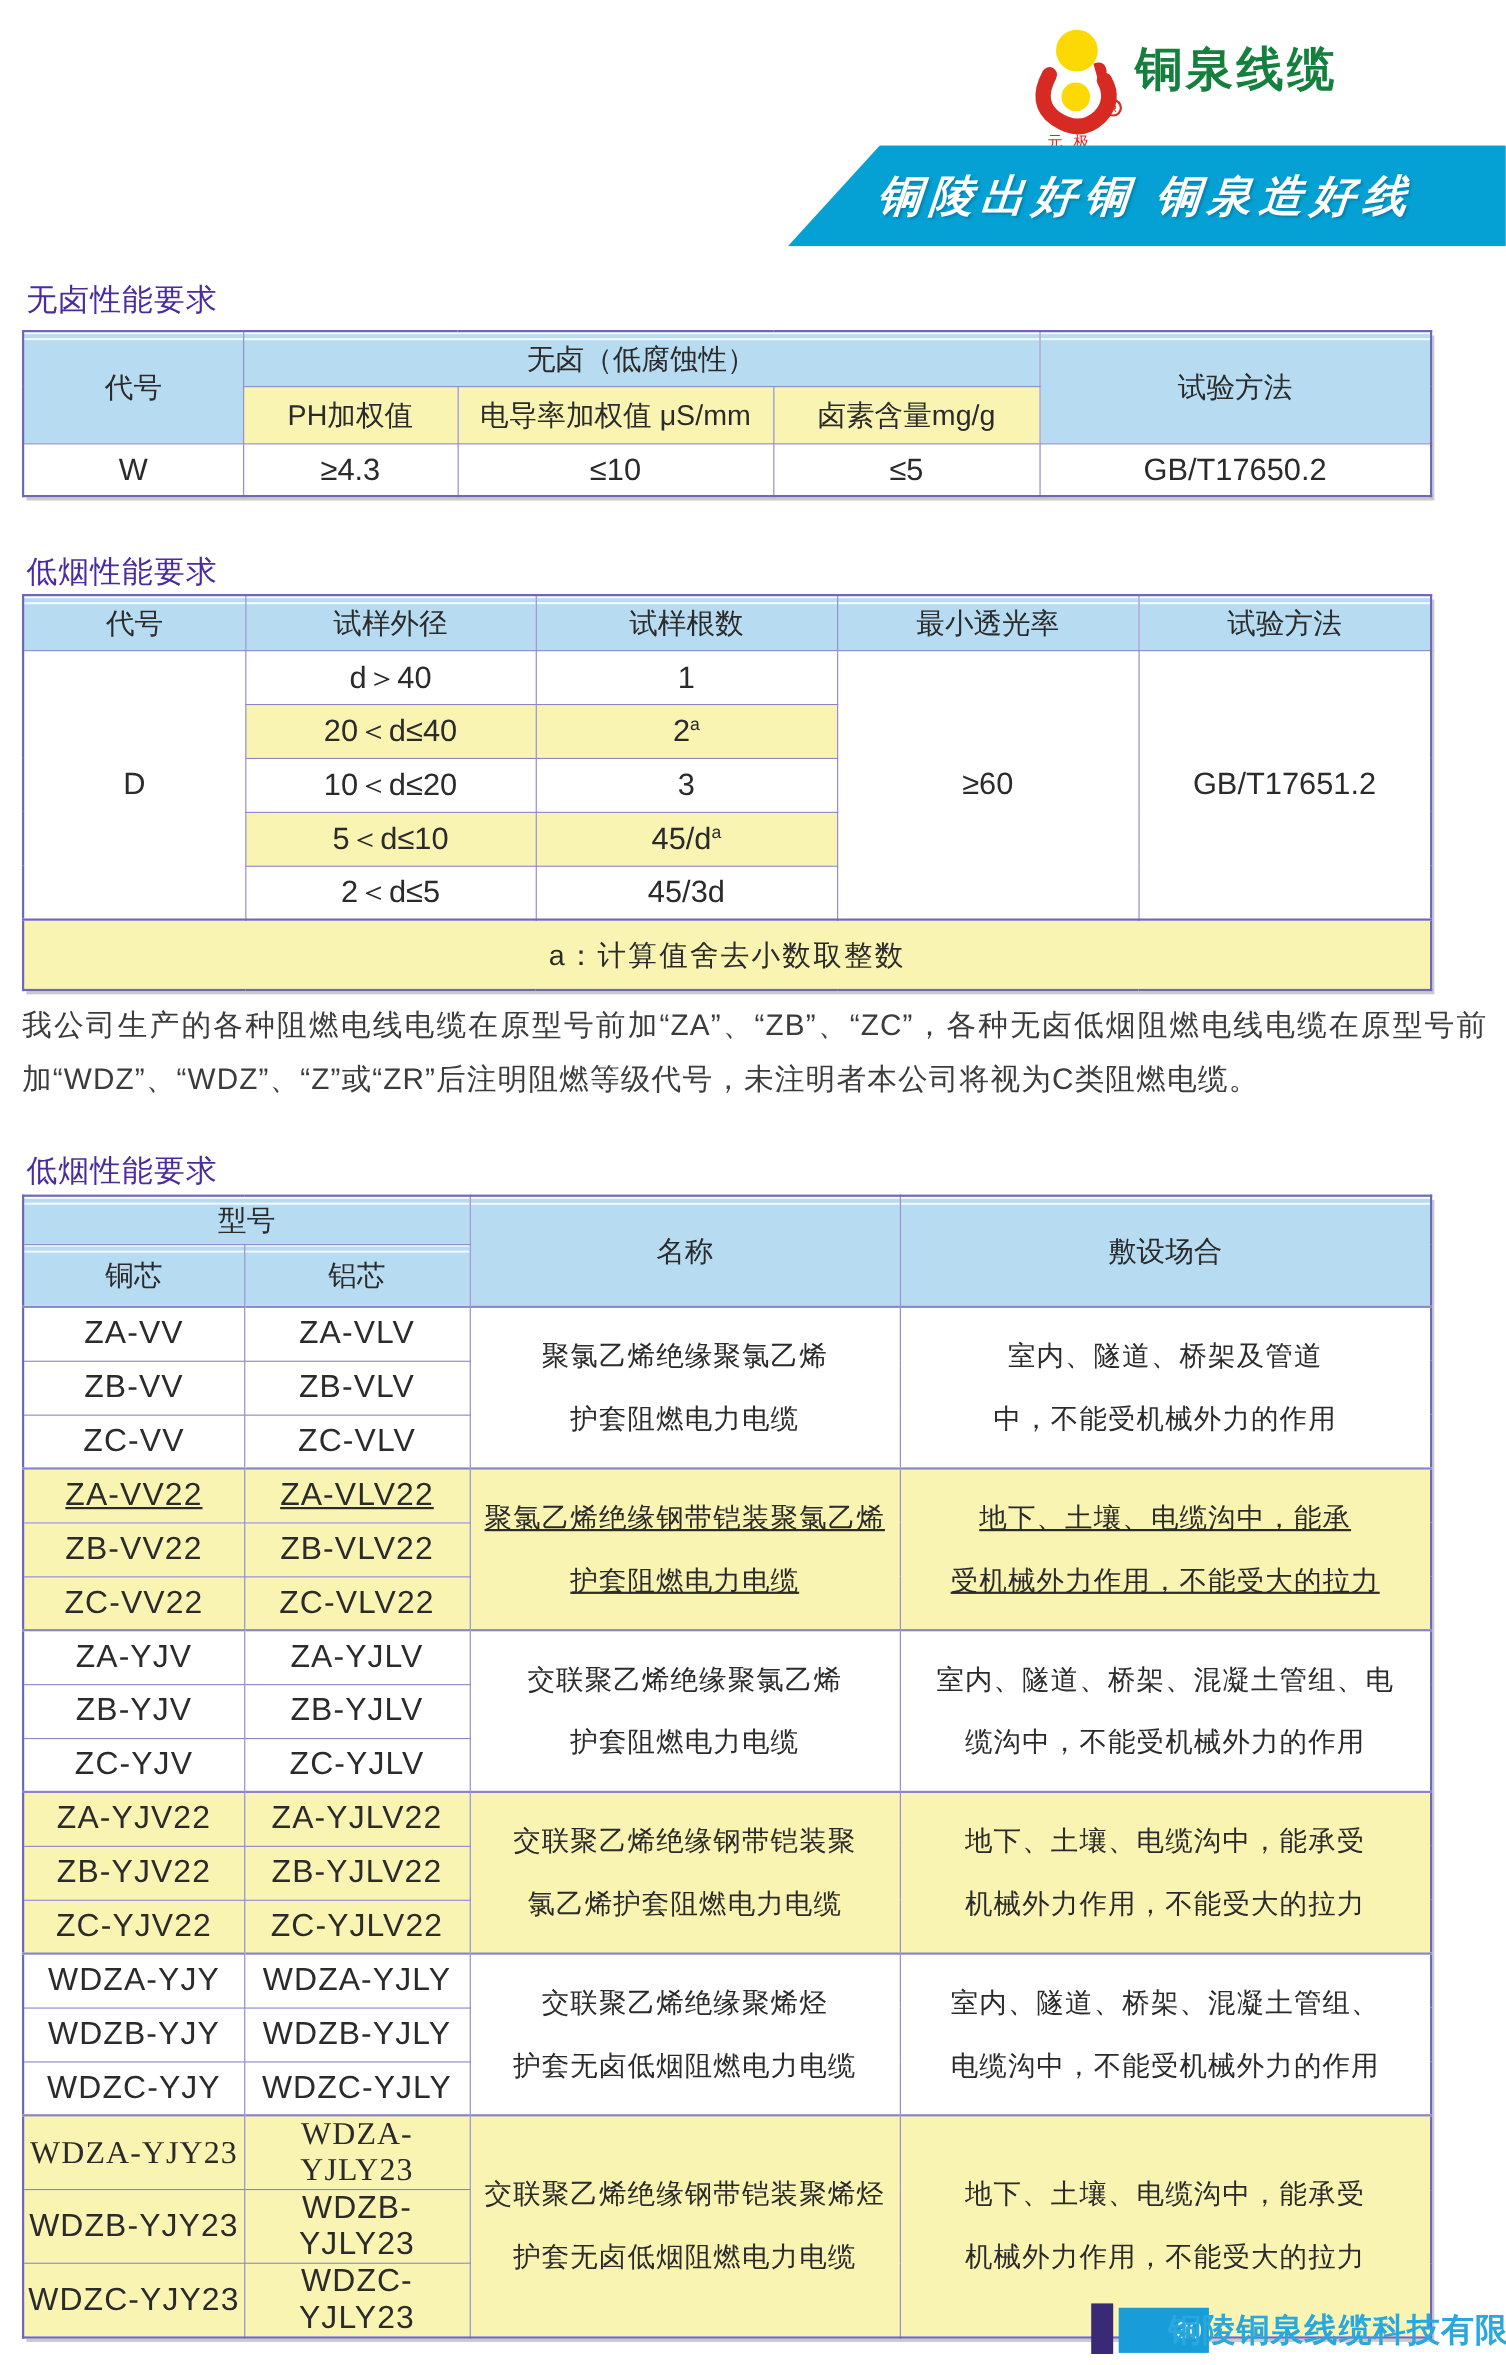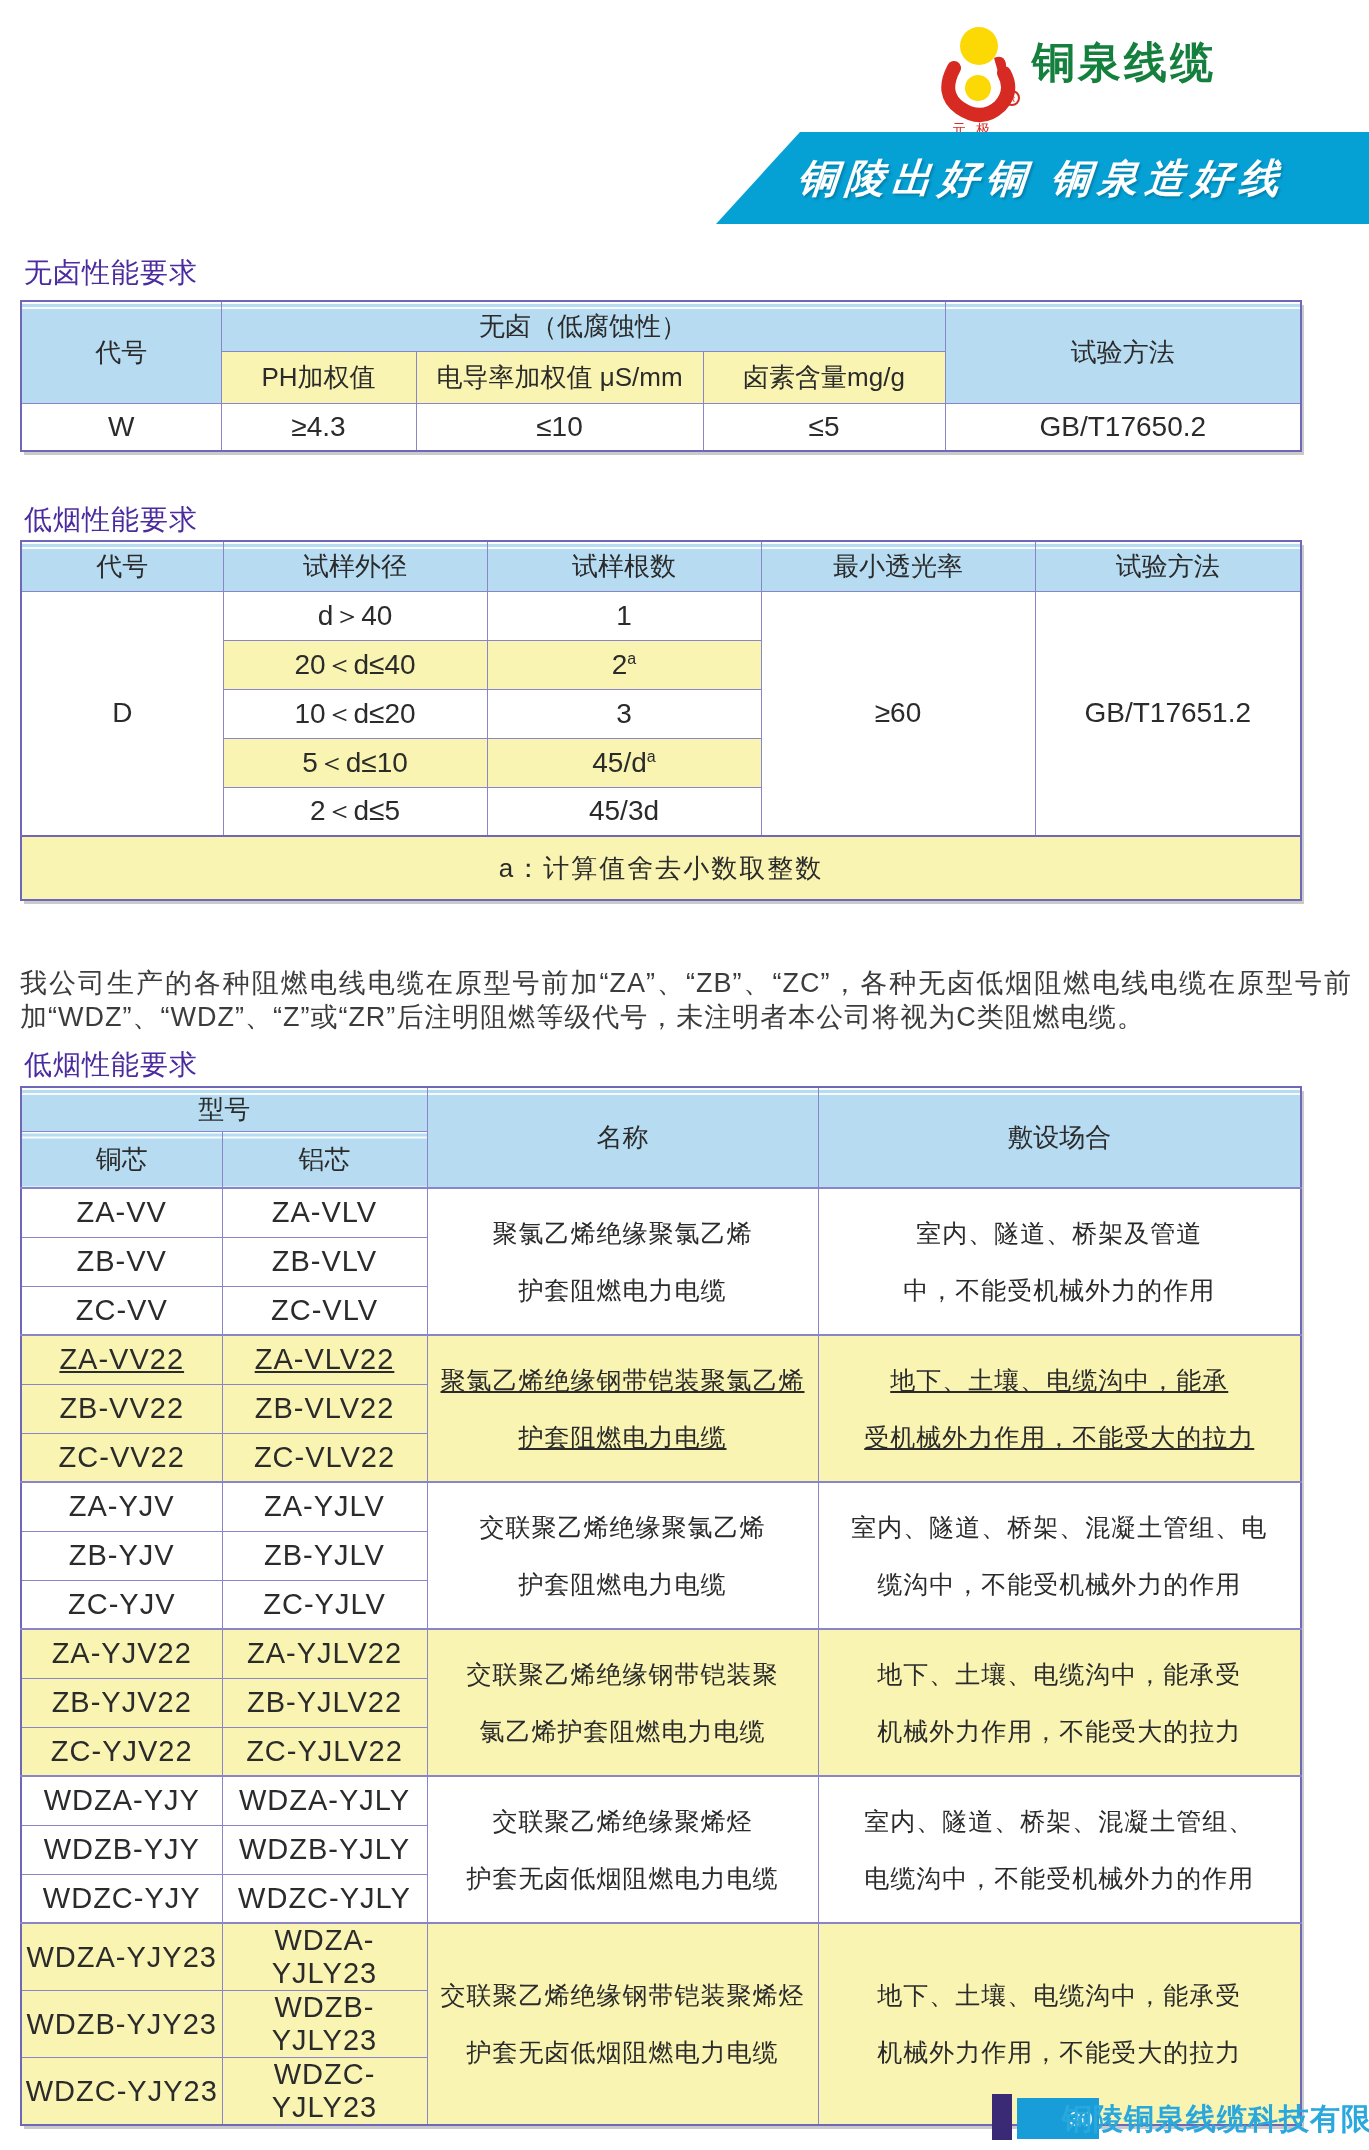--- a/index.html
+++ b/index.html
@@ -46,22 +46,22 @@
   .hdr-underline th{border-bottom:3px solid #6b94bd;}
   td.val{font-size:28px;}
   td.code{font-size:29px;letter-spacing:1px;}
   td.desc{font-size:25px;line-height:57px;white-space:pre-line;letter-spacing:1px;}
   sup{font-size:16px;}
   .tbl1{top:300px;} .tbl2{top:540px;} .tbl3{top:1086px;}
   .note-cell{font-size:26px;letter-spacing:2px;}
   tr.gstart td{border-top:2px solid #8a84c8;}
   
   .paragraph{
-    position:absolute;left:20px;top:966px;width:1332px;
-    font-size:27px;line-height:34px;color:#3c3c3c;letter-spacing:1px;text-align:justify;
+    position:absolute;left:20px;top:908px;width:1332px;
+    font-size:27px;line-height:49px;color:#3c3c3c;letter-spacing:1px;text-align:justify;
   }
   
   .footer-purple{position:absolute;left:992px;top:2094px;width:20px;height:46px;background:#3a2a75;}
   .footer-pagebox{
     position:absolute;left:1017px;top:2098px;width:36px;height:41px;background:#189dd8;
     color:#fff;font-size:21px;display:flex;align-items:center;justify-content:center;padding-left:46px;
   }
   .footer-company{
     position:absolute;left:1062px;top:2098px;height:41px;line-height:41px;
     font-size:30px;font-weight:bold;color:#29a8dd;letter-spacing:1px;white-space:nowrap;
@@ -262,21 +262,21 @@
 电缆沟中，不能受机械外力的作用</td>
         </tr>
         <tr style="height: 49px;">
           <td class="code">WDZB-YJY</td>
           <td class="code">WDZB-YJLY</td>
         </tr>
         <tr style="height: 49px;">
           <td class="code">WDZC-YJY</td>
           <td class="code">WDZC-YJLY</td>
         </tr>
-        <tr class="gstart" style="height: 49px;">
+        <tr class="gstart" style="height: 49px; font-family: Liberation Serif, serif;">
           <td class="code yellow">WDZA-YJY23</td>
           <td class="code yellow">WDZA-YJLY23</td>
           <td rowspan="3" class="desc yellow">交联聚乙烯绝缘钢带铠装聚烯烃
 护套无卤低烟阻燃电力电缆</td>
           <td rowspan="3" class="desc yellow">地下、土壤、电缆沟中，能承受
 机械外力作用，不能受大的拉力</td>
         </tr>
         <tr style="height: 49px;">
           <td class="code yellow">WDZB-YJY23</td>
           <td class="code yellow">WDZB-YJLY23</td>

